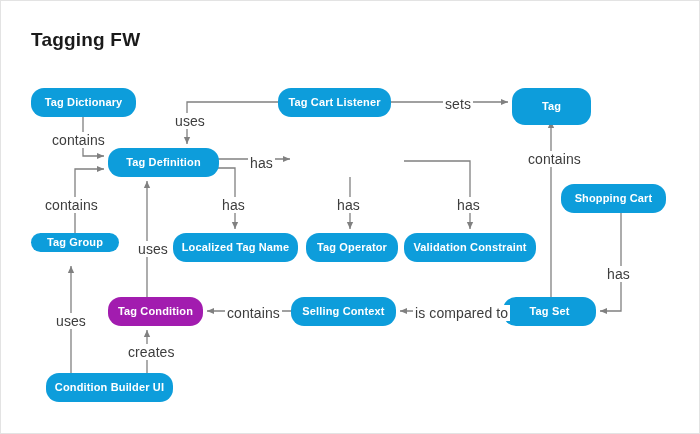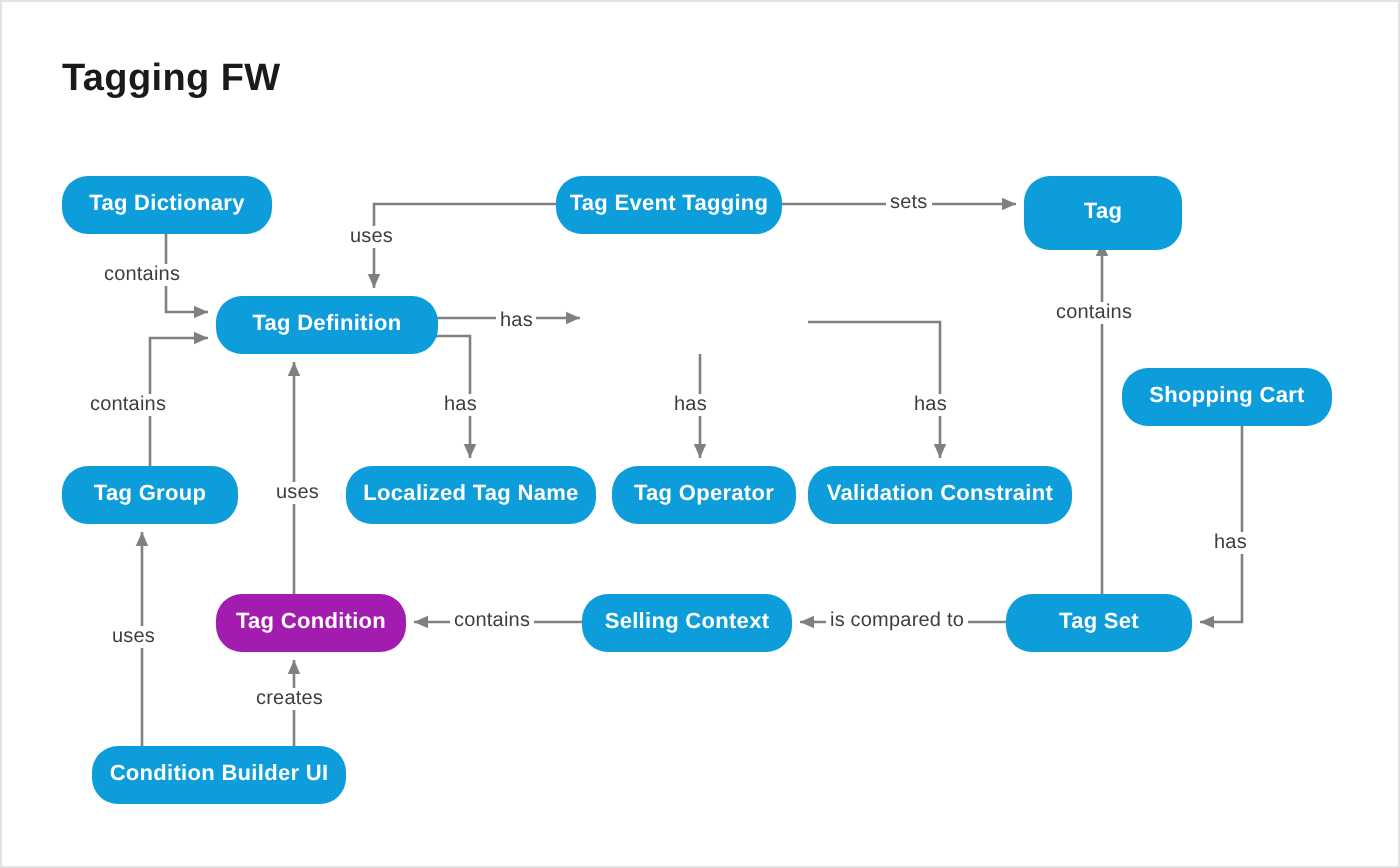--- a/index.html
+++ b/index.html
@@ -45,21 +45,21 @@
     justify-content: center;
     text-align: center;
     letter-spacing: 0.15px;
     line-height: 1.1;
     box-sizing: border-box;
     white-space: nowrap;
     border-radius: 13px;
   }
   .edge-label {
     position: absolute;
-    font-size: 10px;
+    font-size: 14px;
     color: #3d3d3d;
     background: #ffffff;
     padding: 0 2px;
     white-space: nowrap;
     font-family: "Liberation Sans", sans-serif;
     letter-spacing: 0.1px;
   }
 </style>
 </head>
 <body>
@@ -105,25 +105,25 @@
       <path d="M 620 212 L 620 310 L 599 310" marker-end="url(#arrow)"></path>
 
       <path d="M 550 296 L 550 120" marker-end="url(#arrow)"></path>
 
     </g>
   </svg>
 
   <div id="overlay"></div>
 
 <div class="node" style="left: 30px; top: 87px; width: 105px; height: 29px; background: rgb(13, 157, 219); color: rgb(255, 255, 255);">Tag Dictionary</div>
-    <div class="node" style="left: 277px; top: 87px; width: 113px; height: 29px; background: rgb(13, 157, 219); color: rgb(255, 255, 255);">Tag Event Tagging</div>
+    <div class="node" style="left: 277px; top: 87px; width: 113px; height: 29px; background: rgb(13, 157, 219); color: rgb(255, 255, 255);">Tag Cart Listener</div>
     <div class="node" style="left: 511px; top: 87px; width: 79px; height: 37px; background: rgb(13, 157, 219); color: rgb(255, 255, 255);">Tag</div>
     <div class="node" style="left: 107px; top: 147px; width: 111px; height: 29px; background: rgb(13, 157, 219); color: rgb(255, 255, 255);">Tag Definition</div>
     <div class="node" style="left: 560px; top: 183px; width: 105px; height: 29px; background: rgb(13, 157, 219); color: rgb(255, 255, 255);">Shopping Cart</div>
-    <div class="node" style="left: 30px; top: 232px; width: 88px; height: 29px; background: rgb(13, 157, 219); color: rgb(255, 255, 255);">Tag Group</div>
+    <div class="node" style="left: 30px; top: 232px; width: 88px; height: 19px; background: rgb(13, 157, 219); color: rgb(255, 255, 255);">Tag Group</div>
     <div class="node" style="left: 172px; top: 232px; width: 125px; height: 29px; background: rgb(13, 157, 219); color: rgb(255, 255, 255);">Localized Tag Name</div>
     <div class="node" style="left: 305px; top: 232px; width: 92px; height: 29px; background: rgb(13, 157, 219); color: rgb(255, 255, 255);">Tag Operator</div>
     <div class="node" style="left: 403px; top: 232px; width: 132px; height: 29px; background: rgb(13, 157, 219); color: rgb(255, 255, 255);">Validation Constraint</div>
     <div class="node" style="left: 107px; top: 296px; width: 95px; height: 29px; background: #a21caf; color: rgb(255, 255, 255);">Tag Condition</div>
     <div class="node" style="left: 290px; top: 296px; width: 105px; height: 29px; background: rgb(13, 157, 219); color: rgb(255, 255, 255);">Selling Context</div>
     <div class="node" style="left: 502px; top: 296px; width: 93px; height: 29px; background: rgb(13, 157, 219); color: rgb(255, 255, 255);">Tag Set</div>
     <div class="node" style="left: 45px; top: 372px; width: 127px; height: 29px; background: rgb(13, 157, 219); color: rgb(255, 255, 255);">Condition Builder UI</div>
     <div class="edge-label" style="left: 49px; top: 131px;">contains</div>
     <div class="edge-label" style="left: 42px; top: 196px;">contains</div>
     <div class="edge-label" style="left: 172px; top: 112px;">uses</div>

